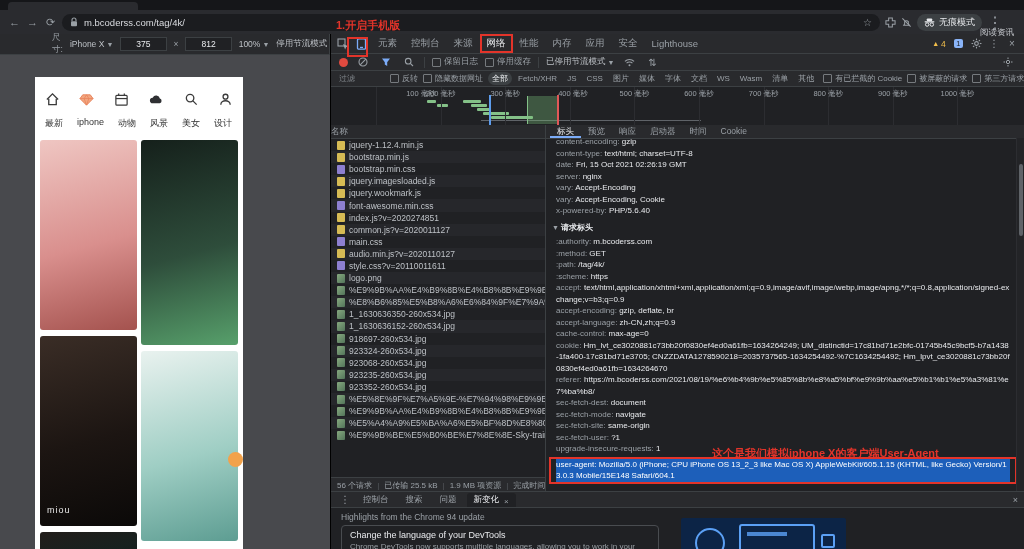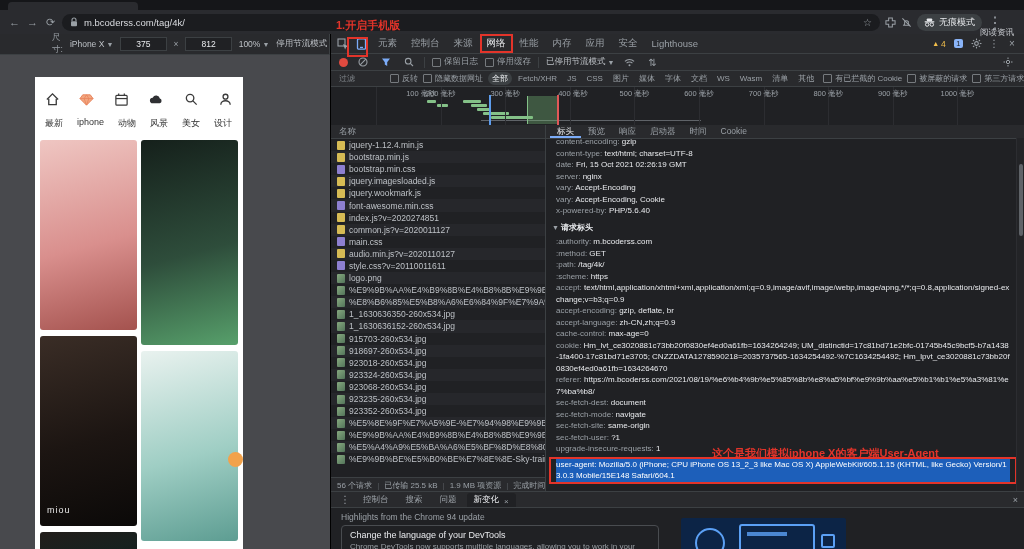--- a/index.html
+++ b/index.html
@@ -83,21 +83,21 @@
   .tick{position:absolute;top:2px;transform:translateX(-50%);font-size:7.5px;color:#9aa0a6;white-space:nowrap;}
   .gridline{position:absolute;top:0;bottom:0;width:1px;background:#2c2d31;}
   .tl-bar{position:absolute;height:3px;border-radius:1px;background:#84c188;}
   .tl-grayline{position:absolute;height:1px;background:#5f6368;}
   .tl-bigbar{position:absolute;background:rgba(120,190,120,.35);border-left:1px solid #84c188;border-right:1px solid #84c188;}
   .tl-line-blue{position:absolute;width:2px;background:#5e9ded;}
   .tl-line-red{position:absolute;width:2px;background:#e05858;}
 
   .dt-main{position:absolute;top:91px;bottom:57px;left:0;right:0;}
   .req-pane{position:absolute;left:0;top:0;bottom:0;width:215px;border-right:1px solid #3c4043;display:flex;flex-direction:column;box-sizing:border-box;}
-  .req-head{height:13px;line-height:13px;background:#292a2d;border-bottom:1px solid #3c4043;color:#9aa0a6;font-size:8.5px;padding-left:8px;flex:none;}
+  .req-head{height:13px;line-height:13px;background:#292a2d;border-bottom:1px solid #3c4043;color:#9aa0a6;font-size:8.5px;padding-left:0;flex:none;}
   .req-rows{flex:1;overflow:hidden;}
   .req-row{height:12.1px;display:flex;align-items:center;gap:4px;padding-left:6px;font-size:8.5px;color:#bdc1c6;
            white-space:nowrap;overflow:hidden;box-sizing:border-box;}
   .req-row:nth-child(even){background:#26272b;}
   .req-row.selected{background:#3c4043;color:#e8eaed;}
   .ficon{width:8px;height:9px;border-radius:1px;flex:none;}
   .ficon.doc{background:#aeb3ba;}
   .ficon.js{background:#d6bb54;}
   .ficon.css{background:#8d7fd0;}
   .ficon.img{background:linear-gradient(135deg,#86a97f,#53755a);}
@@ -520,29 +520,21 @@
             <div class="req-row">
               <span class="ficon img"></span>
               <span class="req-name">1_1630636350-260x534.jpg</span>
             </div>
             <div class="req-row">
               <span class="ficon img"></span>
               <span class="req-name">1_1630636152-260x534.jpg</span>
             </div>
             <div class="req-row">
               <span class="ficon img"></span>
-              <span class="req-name">915703-260x534.jpg</span>
-            </div>
-            <div class="req-row">
-              <span class="ficon img"></span>
               <span class="req-name">918697-260x534.jpg</span>
-            </div>
-            <div class="req-row">
-              <span class="ficon img"></span>
-              <span class="req-name">923018-260x534.jpg</span>
             </div>
             <div class="req-row">
               <span class="ficon img"></span>
               <span class="req-name">923324-260x534.jpg</span>
             </div>
             <div class="req-row">
               <span class="ficon img"></span>
               <span class="req-name">923068-260x534.jpg</span>
             </div>
             <div class="req-row">

